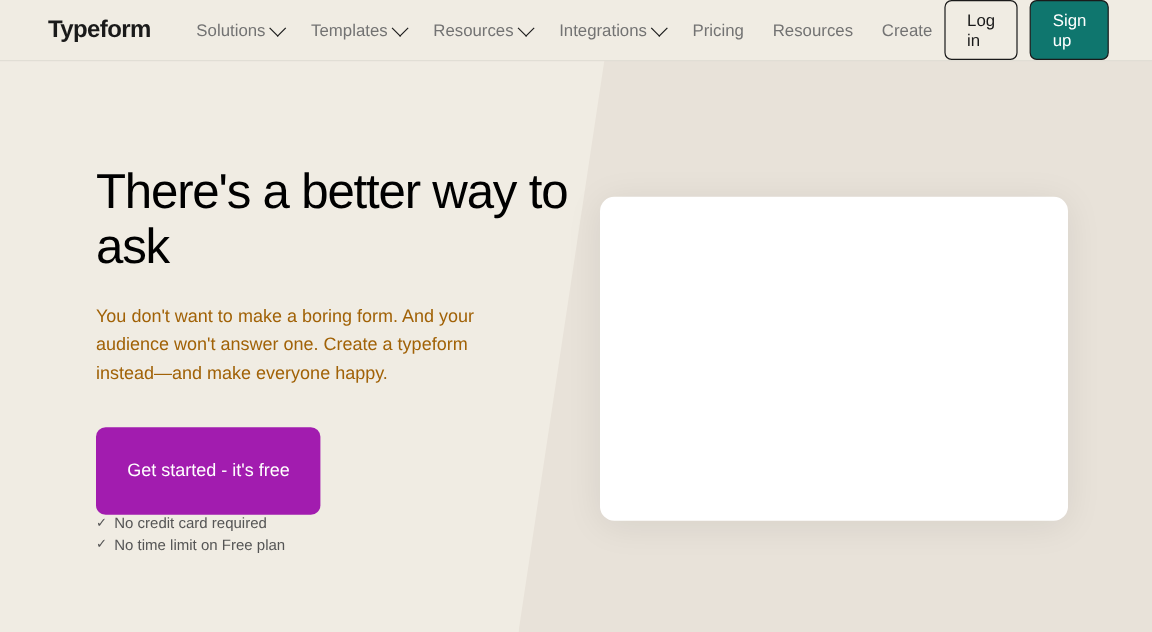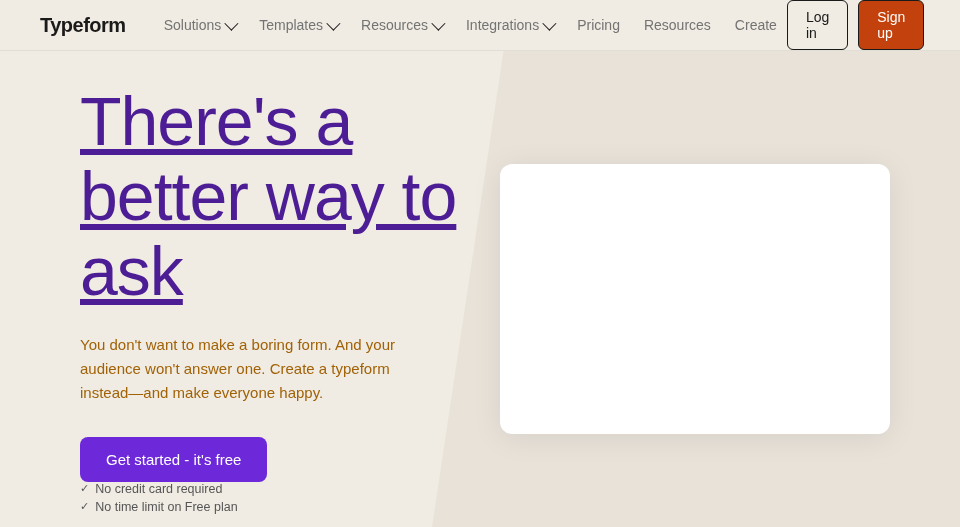--- a/index.html
+++ b/index.html
@@ -100,21 +100,21 @@
       font-weight: 500;
       color: #1a1a1a;
       cursor: pointer;
       text-decoration: none;
     }
 
     .btn-signup {
       padding: 8px 18px;
       border: 1.5px solid #1a1a1a;
       border-radius: 6px;
-      background: #c2410c;
+      background: #0f766e;
       font-size: 14px;
       font-weight: 500;
       color: #ffffff;
       cursor: pointer;
       text-decoration: none;
     }
 
     
     .hero {
       position: relative;
@@ -125,41 +125,40 @@
       padding: 60px 60px 40px 80px;
       height: calc(527px - 51px);
     }
 
     .hero-content {
       max-width: 420px;
       flex-shrink: 0;
     }
 
     .hero-title {
-      font-size: 68px;
+      font-size: 41px;
       font-weight: 300;
       line-height: 1.1;
-      color: #4c1d95;
+      color: #000000;
       letter-spacing: -1px;
       margin-bottom: 24px;
-      text-decoration: underline;
     }
 
     .hero-desc {
       font-size: 15px;
       line-height: 1.6;
       color: #a16207;
       margin-bottom: 32px;
       max-width: 340px;
     }
 
     .btn-cta {
       display: inline-block;
-      padding: 14px 26px;
-      background: #6d28d9;
+      padding: 28px 26px;
+      background: #a21caf;
       color: #ffffff;
       font-size: 15px;
       font-weight: 500;
       border-radius: 8px;
       text-decoration: none;
       border: none;
       cursor: pointer;
     }
 
     .hero-checks {

